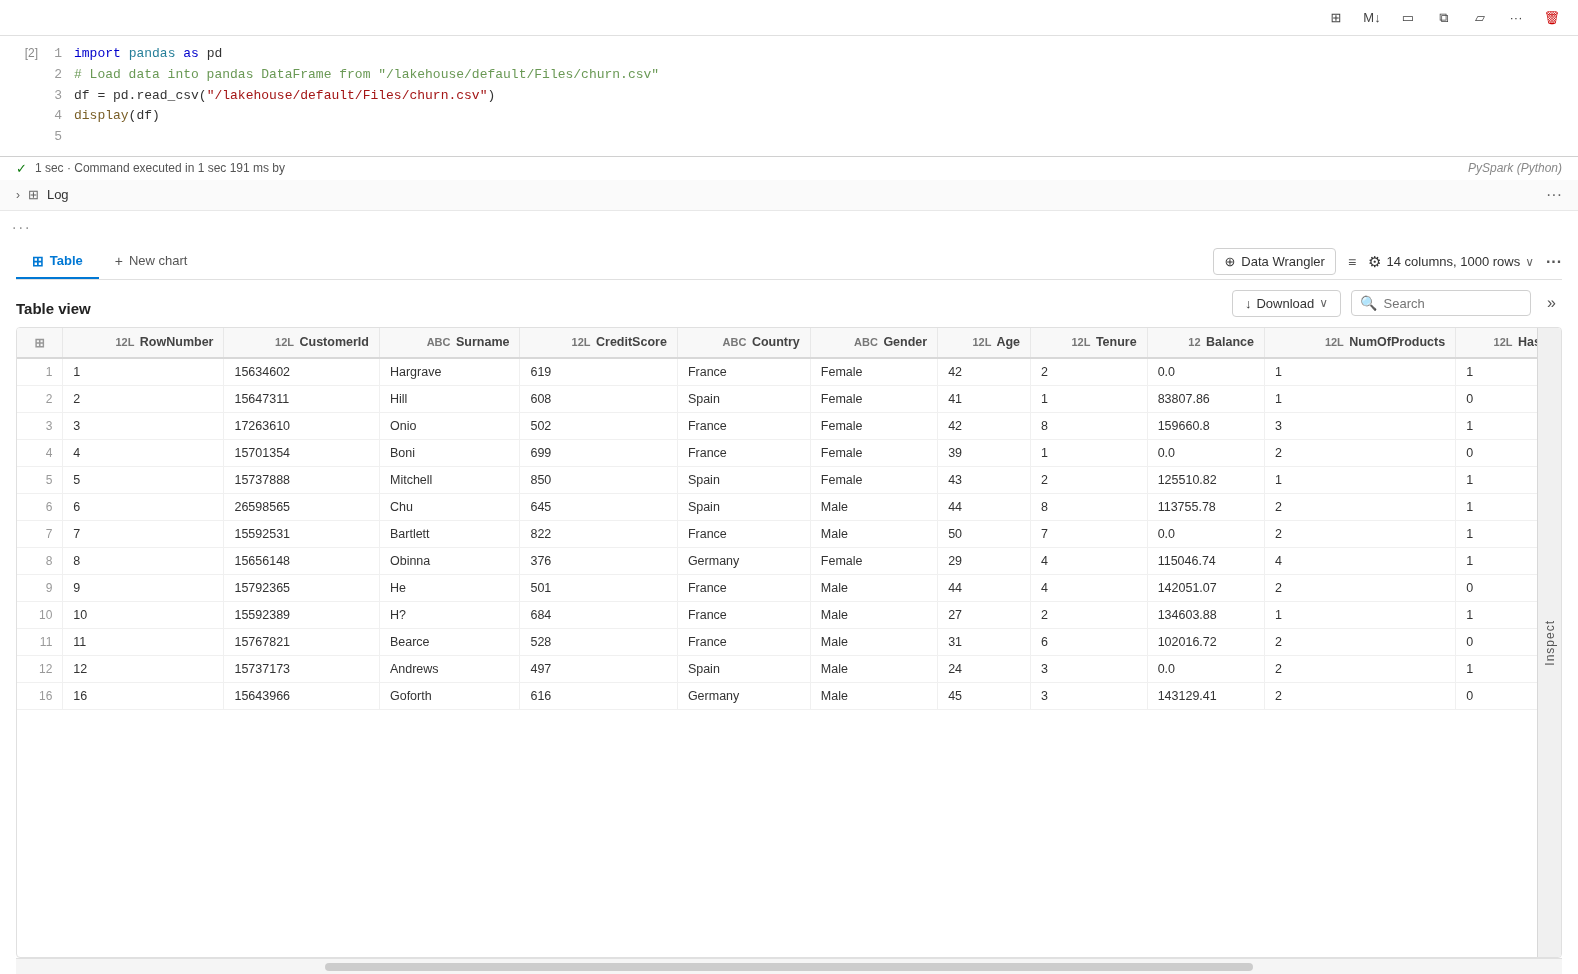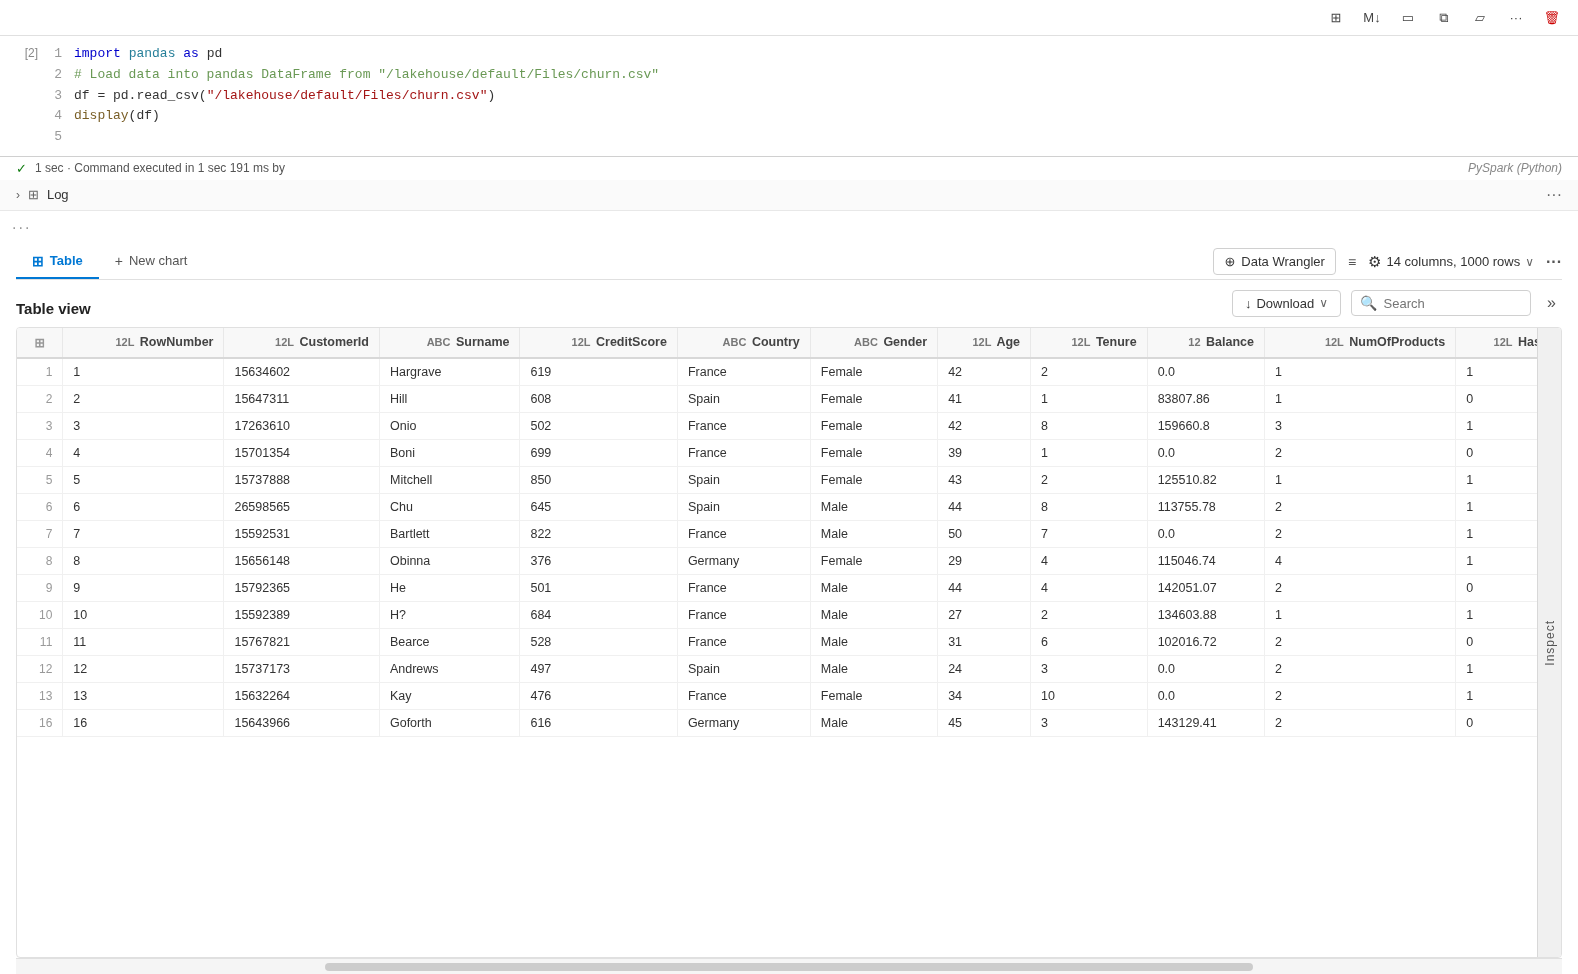--- a/index.html
+++ b/index.html
@@ -457,34 +457,20 @@
     <td>497</td>
     <td>Spain</td>
     <td>Male</td>
     <td>24</td>
     <td>3</td>
     <td>0.0</td>
     <td>2</td>
     <td>1</td>
   </tr>
             <tr>
-    <td class="row-num">13</td>
-    <td>13</td>
-    <td>15632264</td>
-    <td>Kay</td>
-    <td>476</td>
-    <td>France</td>
-    <td>Female</td>
-    <td>34</td>
-    <td>10</td>
-    <td>0.0</td>
-    <td>2</td>
-    <td>1</td>
-  </tr>
-            <tr>
     <td class="row-num">16</td>
     <td>16</td>
     <td>15643966</td>
     <td>Goforth</td>
     <td>616</td>
     <td>Germany</td>
     <td>Male</td>
     <td>45</td>
     <td>3</td>
     <td>143129.41</td>

